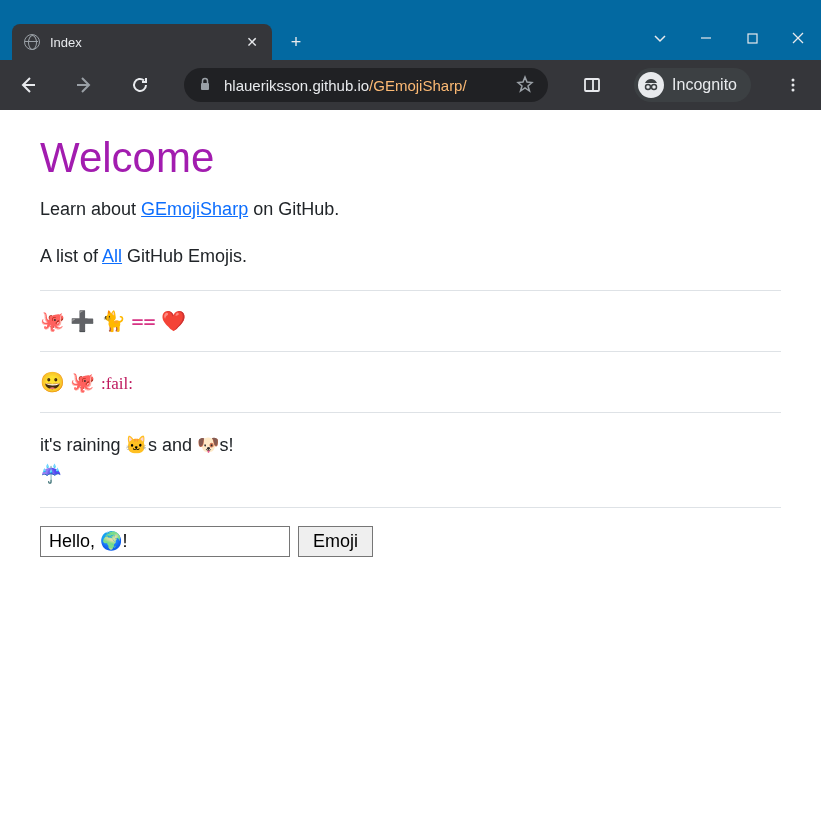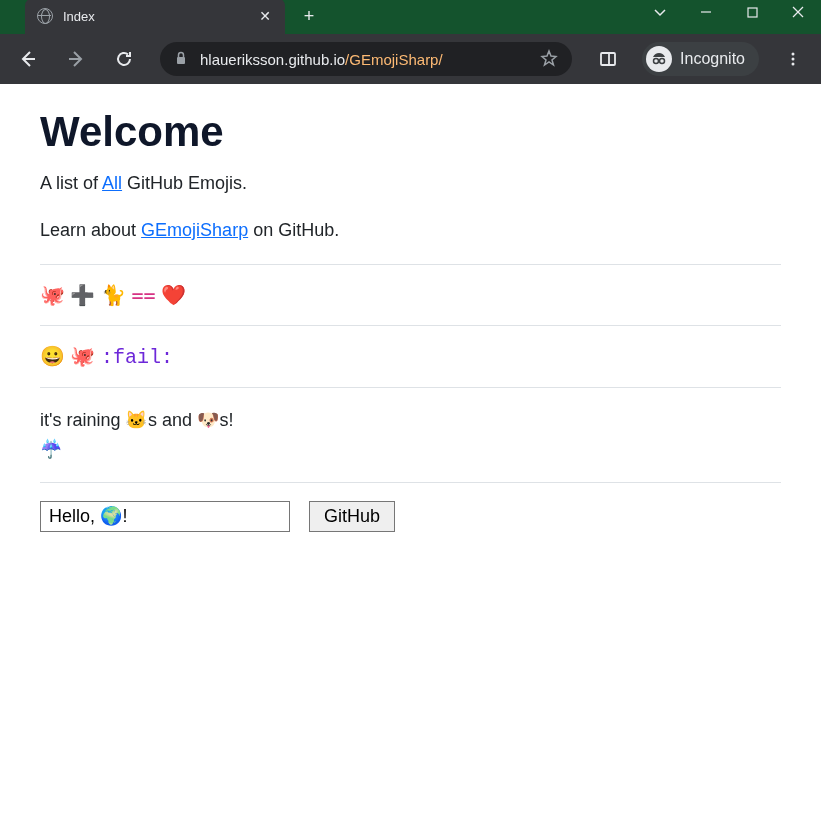--- a/index.html
+++ b/index.html
@@ -5,25 +5,24 @@
     * { margin: 0; padding: 0; box-sizing: border-box; }
     body {
       width: 821px;
       height: 838px;
       font-family: -apple-system, BlinkMacSystemFont, "Segoe UI", Arial, sans-serif;
       background: #fff;
       overflow: hidden;
     }
     
     .titlebar {
-      background: #14532d;
-      height: 34px;
+      background: #0369a1;
+      height: 60px;
       display: flex;
       align-items: flex-end;
-      padding-left: 13px;
     }
     .tab {
       background: #35363a;
       height: 36px;
       margin-left: 12px;
       border-radius: 8px 8px 0 0;
       display: flex;
       align-items: center;
       padding: 0 12px;
       color: #e8eaed;
@@ -83,21 +82,21 @@
       cursor: pointer;
     }
     .win-btn svg { stroke: #e8eaed; fill: none; }
     
     .toolbar {
       background: #35363a;
       height: 50px;
       display: flex;
       align-items: center;
       padding: 0 10px;
-      gap: 12px;
+      gap: 20px;
     }
     .nav-btn {
       width: 36px; height: 36px;
       display: flex; align-items: center; justify-content: center;
       color: #9aa0a6;
       cursor: pointer;
       border-radius: 50%;
     }
     .nav-btn.active { color: #e8eaed; }
     .addressbar {
@@ -151,23 +150,23 @@
     
     .page {
       padding: 24px 40px;
       color: #212529;
       font-size: 18px;
       height: calc(838px - 96px);
       overflow-y: auto;
     }
     h1 {
       font-size: 42px;
-      font-weight: 700;
+      font-weight: 400;
       margin-bottom: 14px;
-      color: #0f172a;
+      color: #a21caf;
     }
     .para { margin-bottom: 20px; line-height: 1.5; }
     a { color: #0d6efd; text-decoration: underline; }
     hr {
       border: none;
       border-top: 1px solid #dee2e6;
       margin: 18px 0;
     }
     .code {
       font-family: ui-monospace, SFMono-Regular, "Cascadia Mono", Consolas, monospace;
@@ -176,29 +175,29 @@
       display: block;
       margin-bottom: 20px;
       line-height: 1.7;
       white-space: pre;
     }
     .emoji-row {
       font-size: 20px;
       margin-bottom: 18px;
     }
     .emoji-row .eq { font-family: ui-monospace, Consolas, monospace; color: #d63384; }
-    .fail-text { font-family: Liberation Mono, monospace; color: #6d28d9; font-size: 20px; }
+    .fail-text { font-family: Liberation Serif, serif; color: #be185d; font-size: 17px; }
     .raining {
       font-size: 18px;
       line-height: 1.6;
       margin-bottom: 18px;
     }
     .form-row {
       display: flex;
-      gap: 19px;
+      gap: 8px;
     }
     input[type=text] {
       border: 1px solid #767676;
       padding: 4px 8px;
       font-size: 18px;
       width: 250px;
       font-family: inherit;
     }
     button.submit {
       border: 1px solid #767676;
@@ -298,25 +297,25 @@
         <circle cx="8" cy="8" r="1.5"></circle>
         <circle cx="8" cy="13" r="1.5"></circle>
       </svg>
   </div>
 </div>
 
 <div class="page">
   <h1>Welcome</h1>
 
   <p class="para">
+    <span>Learn about </span><a>GEmojiSharp</a><span> on GitHub.</span>
+  </p>
+
+  <p class="para">
     <span>A list of </span><a>All</a><span> GitHub Emojis.</span>
-  </p>
-
-  <p class="para">
-    <span>Learn about </span><a>GEmojiSharp</a><span> on GitHub.</span>
   </p>
 
   <hr>
 
 
   <div class="emoji-row">
     <span>🐙</span>
     <span>➕</span>
     <span>🐈</span>
     <span class="eq">==</span>
@@ -336,15 +335,15 @@
 
   <div class="raining">
     <span>it's raining </span><span>🐱</span><span>s and </span><span>🐶</span><span>s!</span><br>
     <span>☔</span>
   </div>
 
   <hr>
 
   <div class="form-row">
     <input type="text" value="Hello, 🌍!" style="">
-    <button class="submit">GitHub</button>
+    <button class="submit">Emoji</button>
   </div>
 </div>
 
 </body></html>

